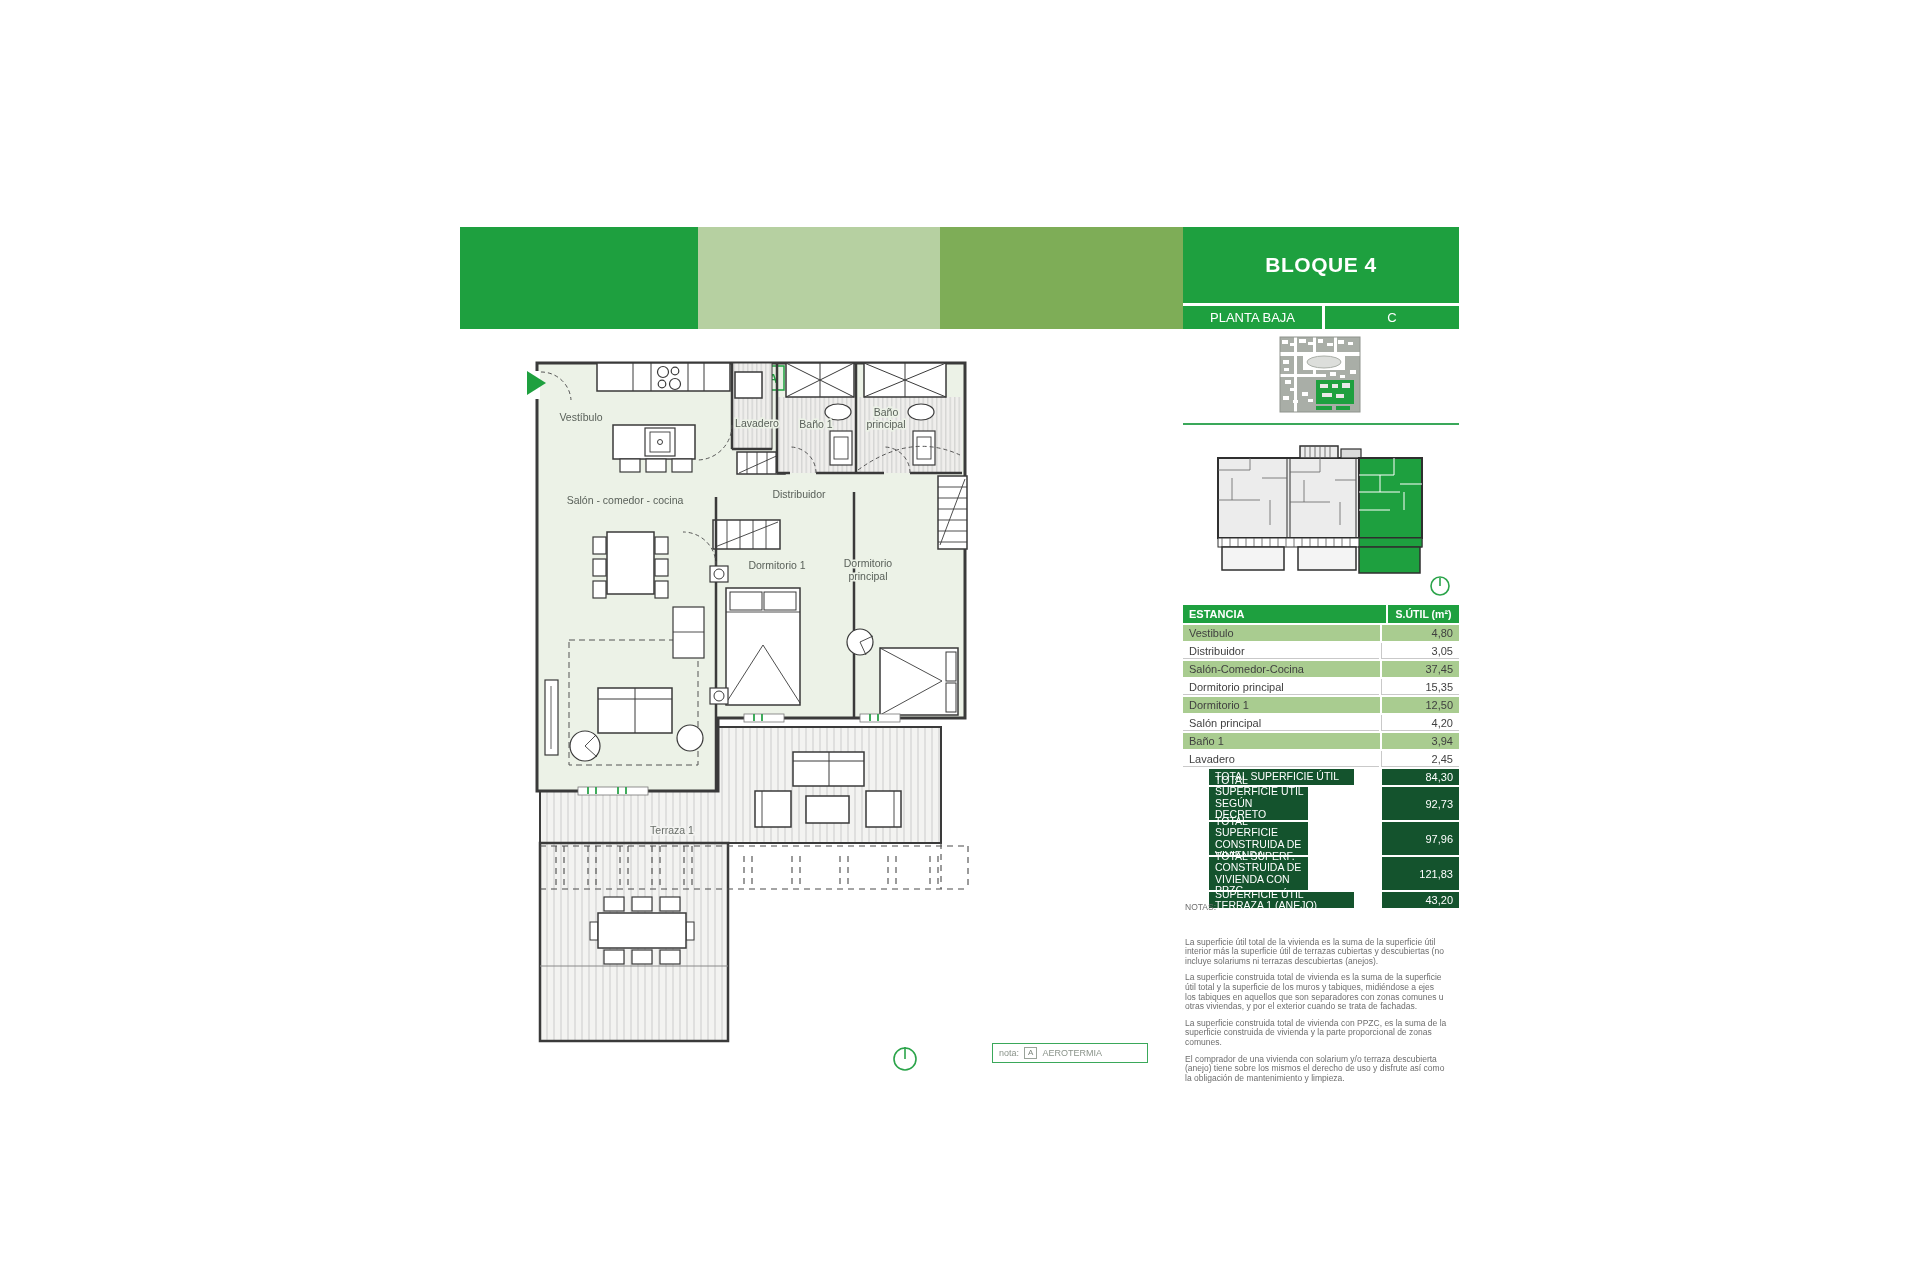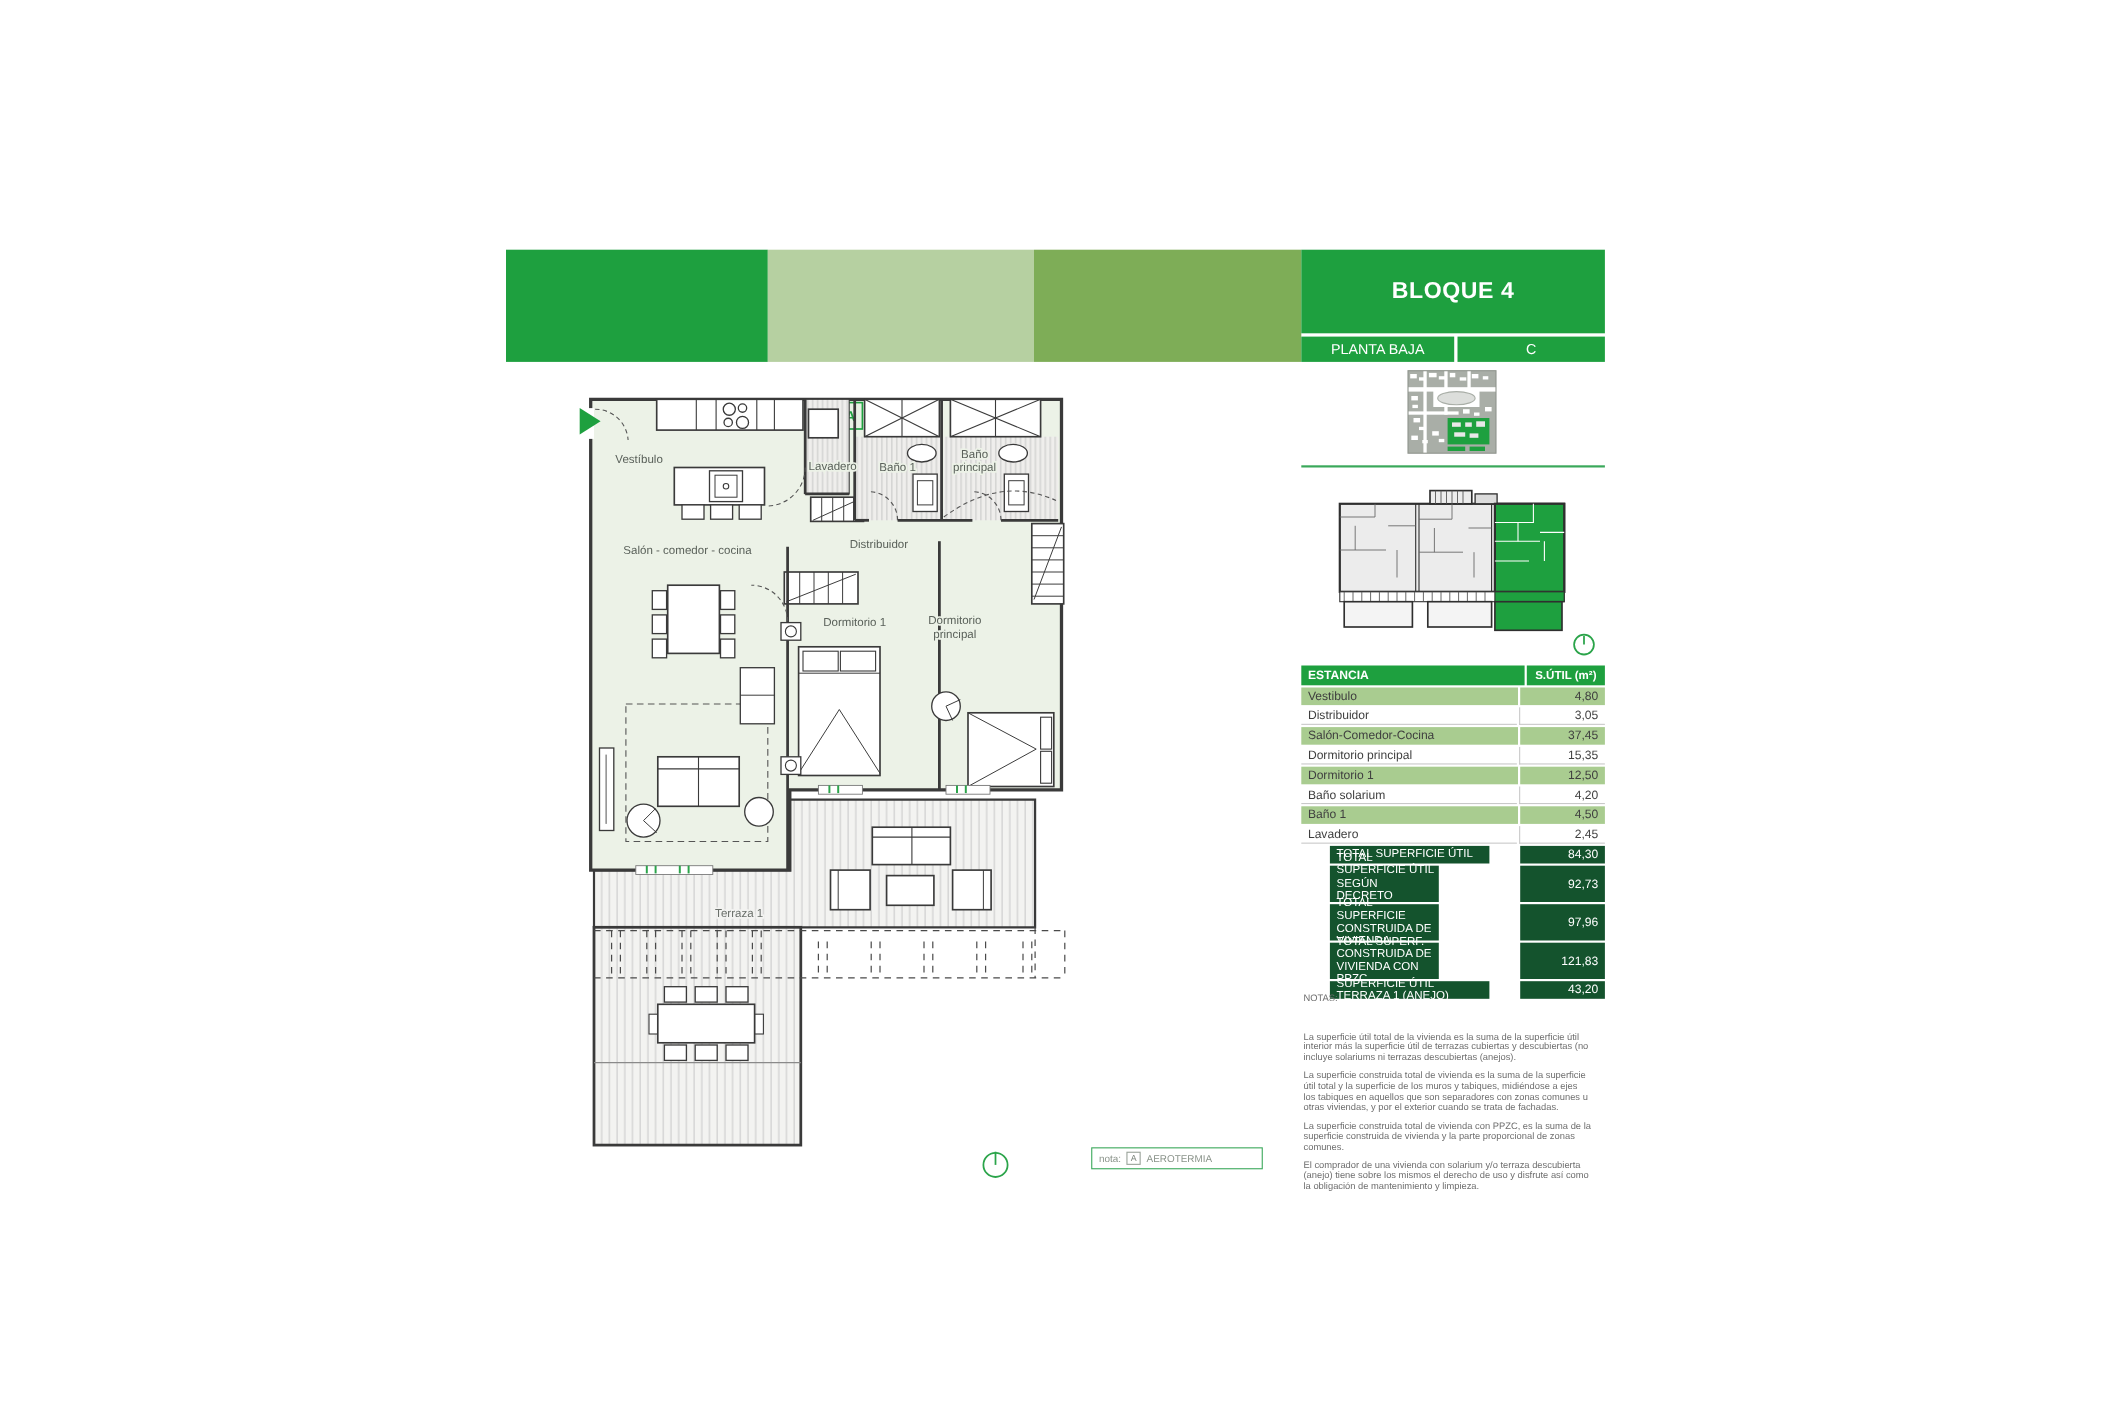--- a/index.html
+++ b/index.html
@@ -200,26 +200,26 @@
       </div>
     <div class="trow r16 roww">
       <div class="n">Dormitorio principal</div>
       <div class="v">15,35</div>
       </div>
     <div class="trow r16 rowg">
       <div class="n">Dormitorio 1</div>
       <div class="v">12,50</div>
       </div>
     <div class="trow r16 roww">
-      <div class="n">Baño solarium</div>
+      <div class="n">Salón principal</div>
       <div class="v">4,20</div>
       </div>
     <div class="trow r16 rowg">
       <div class="n">Baño 1</div>
-      <div class="v">4,50</div>
+      <div class="v">3,94</div>
       </div>
     <div class="trow r16 roww">
       <div class="n">Lavadero</div>
       <div class="v">2,45</div>
       </div>
     <div class="trow r16 rowt">
       <div class="n">TOTAL SUPERFICIE ÚTIL</div>
       <div class="v">84,30</div>
       </div>
     <div class="trow r27 rowt">

